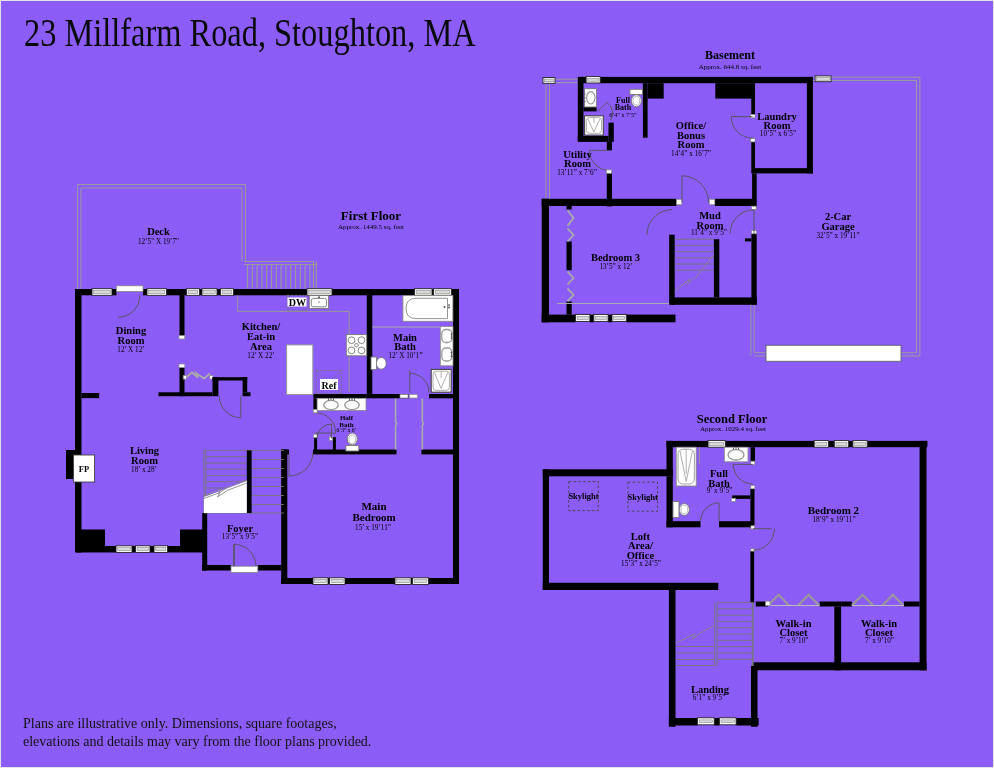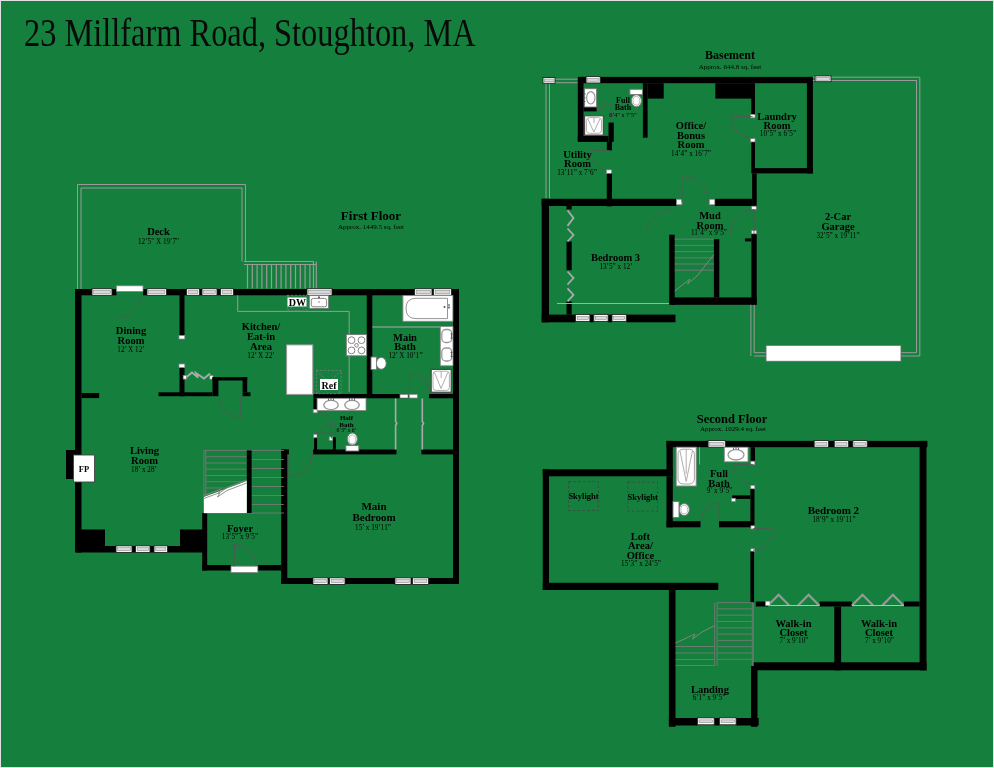--- a/index.html
+++ b/index.html
@@ -1,14 +1,14 @@
 <!DOCTYPE html>
 <html><head><meta charset="utf-8"><style>
 html,body{margin:0;padding:0;background:#fff;}
-#page{position:relative;width:994px;height:768px;background:#15803d;outline:1px solid #e2e2e2;outline-offset:-1px;
+#page{position:relative;width:994px;height:768px;background:#8b5cf6;outline:1px solid #e2e2e2;outline-offset:-1px;
 font-family:"Liberation Serif",serif;}
 svg text{font-family:"Liberation Serif",serif;fill:#000;}
 #title{position:absolute;left:24px;top:8px;font-size:41px;color:#0a0a0a;transform:scaleX(0.79);transform-origin:0 0;white-space:nowrap;}
 #disc{position:absolute;left:23px;top:715px;font-size:14px;color:#111;line-height:17.6px;}
 </style></head>
 <body>
 <div id="page">
 
 <div id="title">23 Millfarm Road, Stoughton, MA</div>
 <svg width="994" height="768" viewBox="0 0 994 768" style="position:absolute;left:0;top:0">
@@ -625,12 +625,13 @@
           <line x1="717.1" y1="659.3" x2="752.3" y2="659.3"></line>
           <line x1="675.5" y1="646.5" x2="714.7" y2="646.5"></line>
           <line x1="675.5" y1="653" x2="714.7" y2="653"></line>
           <line x1="675.5" y1="659.5" x2="714.7" y2="659.5"></line>
           <line x1="675.5" y1="665.5" x2="714.7" y2="665.5"></line>
           <path d="M675.5,643 L695,634 L692.5,639 L702,632 L714.7,625.5" stroke="#888"></path>
         </g>
 </g>
 </svg>
 
+<div id="disc">Plans are illustrative only. Dimensions, square footages,<br>elevations and details may vary from the floor plans provided.</div>
 </div>
 </body></html>

